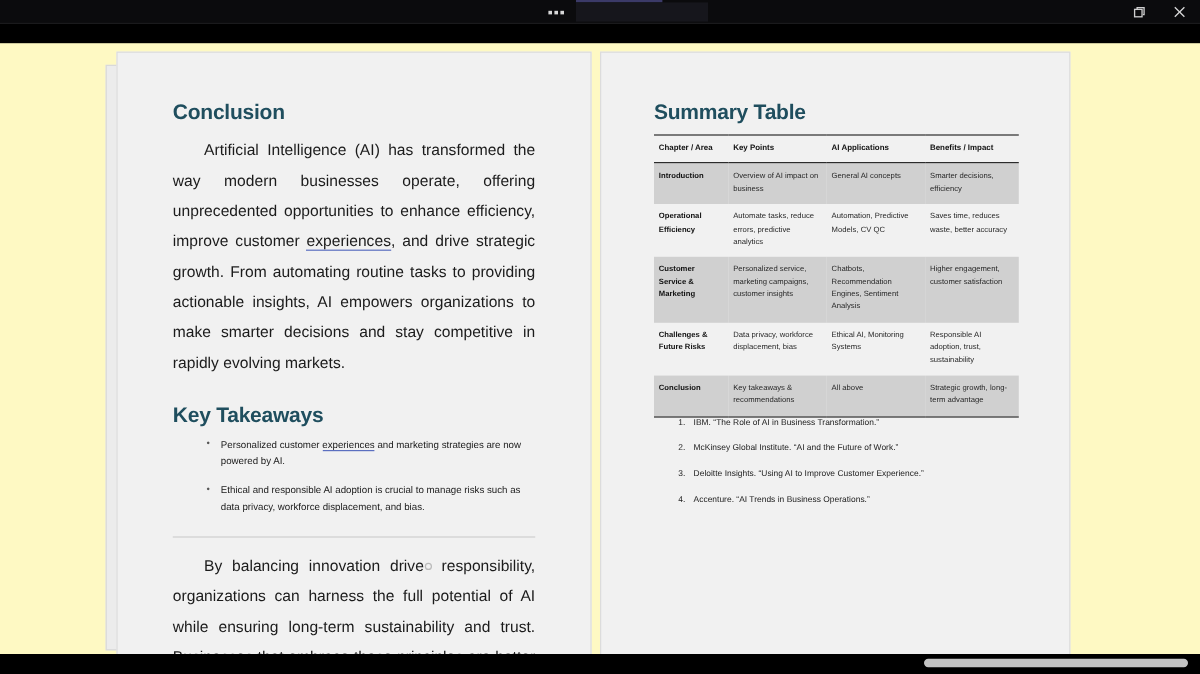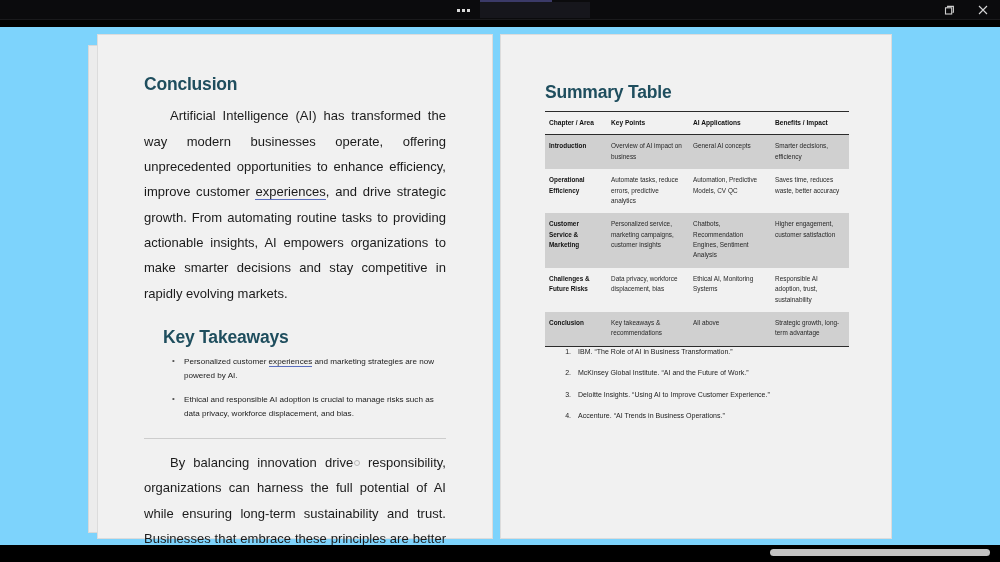--- a/index.html
+++ b/index.html
@@ -64,23 +64,23 @@
     align-items: center;
     justify-content: center;
     color: #cfcfcf;
     cursor: pointer;
   }
   .tb-btn svg { display: block; }
 
   
   .canvas {
     position: absolute;
-    left: 0; top: 27px;
+    left: 0; top: 36px;
     width: 1000px; height: 524px;
-    background: #7dd3fc;
+    background: #fef9c3;
     overflow: hidden;
   }
 
   .page {
     position: absolute;
     background: #f1f1f1;
     border: 1px solid #dcdcdc;
     box-sizing: border-box;
   }
   .page-left  { left: 97px;  top: 7px; width: 396px; height: 505px; }
@@ -96,32 +96,32 @@
     box-sizing: border-box;
   }
 
   .page-body {
     position: absolute;
     left: 0; top: 0;
     width: 100%; height: 100%;
     box-sizing: border-box;
     padding: 40px 46px 0 46px;
   }
-  .page-right .page-body { padding: 40px 44px 8px 44px; margin-top: 8px; }
+  .page-right .page-body { padding: 40px 44px 8px 44px; }
 
   
   h1.heading {
     margin: 0 0 9px 0;
     font-size: 17.5px;
     font-weight: 700;
     letter-spacing: -0.2px;
     color: #1f4e5e;
     line-height: 1.1;
   }
-  h1.heading.tight { margin-bottom: 8px; margin-left: 19px; }
+  h1.heading.tight { margin-bottom: 8px; }
 
   p.body {
     margin: 0 0 2px 0;
     font-size: 13px;
     line-height: 1.95;
     color: #1b1b1b;
     text-align: justify;
     text-indent: 26px;
     letter-spacing: 0.02px;
   }

